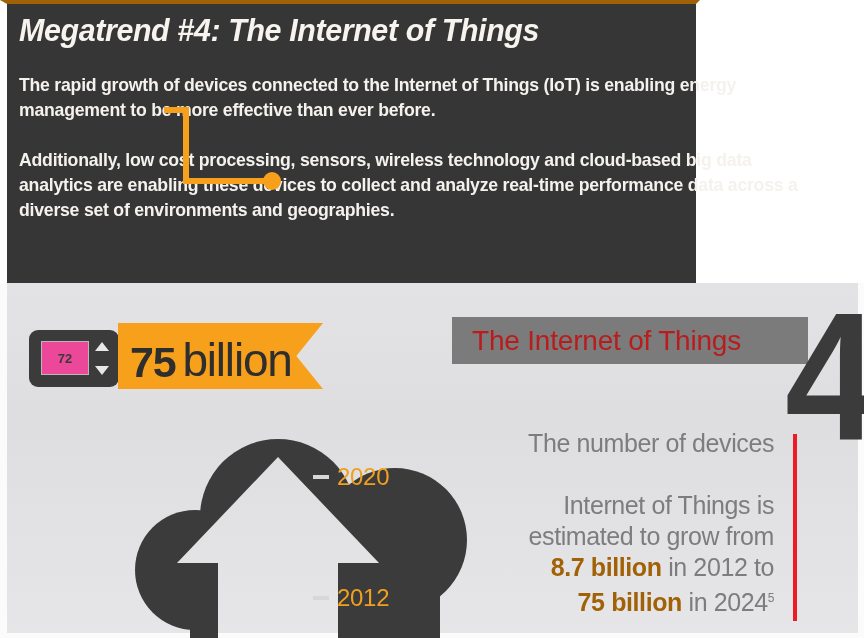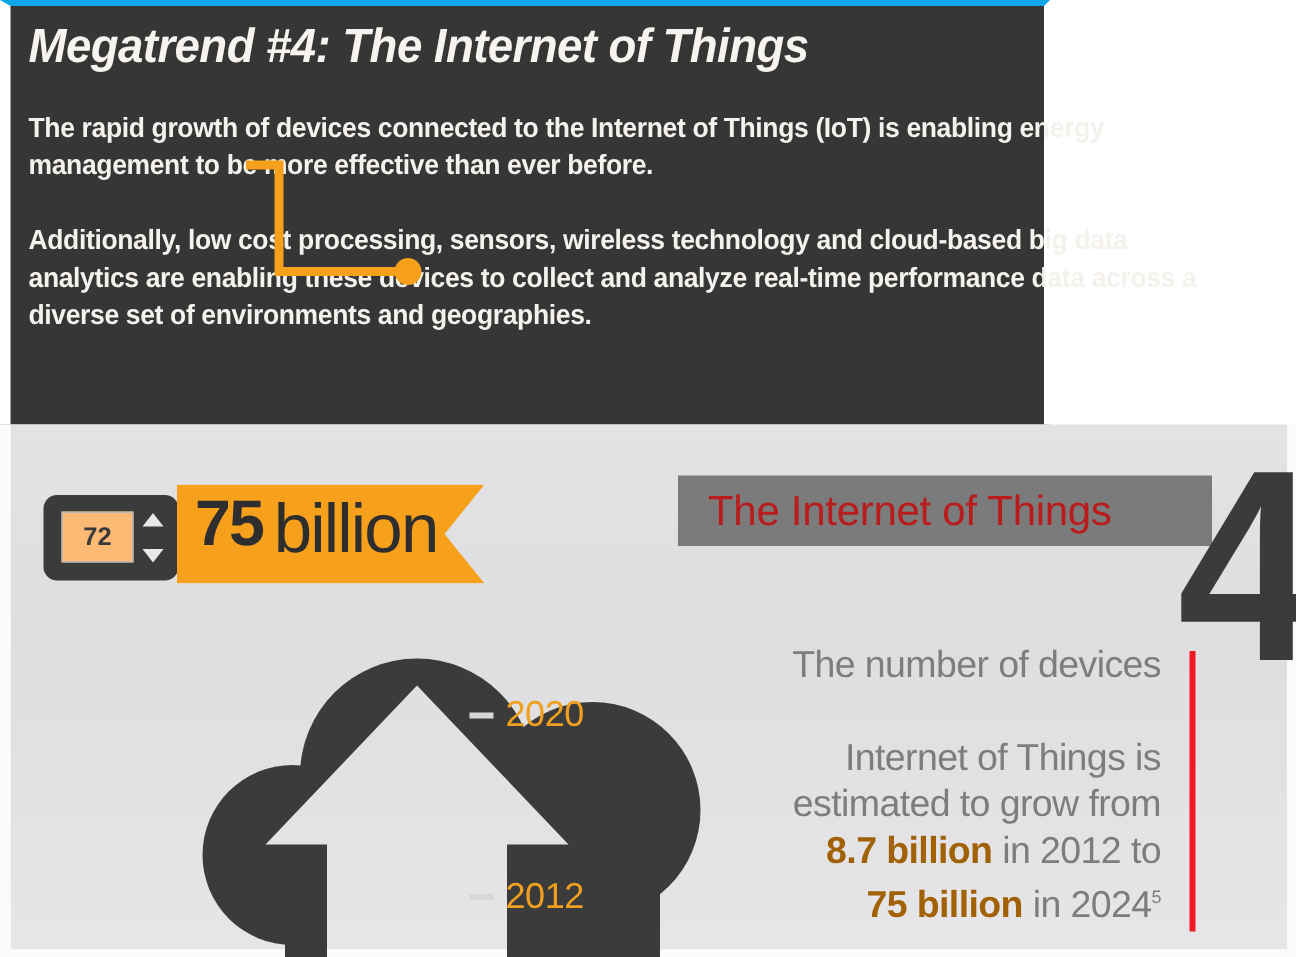--- a/index.html
+++ b/index.html
@@ -15,21 +15,21 @@
     overflow:hidden;
     background:#ffffff;
   }
 
   
   .header-panel{
     position:absolute;left:0;top:0;width:700px;height:283px;
     background:#363636;
     box-sizing:border-box;
     border-left:7px solid #ffffff;
-    border-top:4px solid #0ea5e9;
+    border-top:4px solid #a16207;
     border-right:4px solid #ffffff;
   }
   .header-title{
     position:absolute;left:12px;top:8px;
     color:#f7f4ef;
     font-family:"Liberation Sans", sans-serif;
     font-style:italic;
     font-weight:bold;
     font-size:32px;
     letter-spacing:-0.4px;
@@ -66,25 +66,25 @@
   
   .thermostat{
     position:absolute;left:29px;top:330px;
     width:90px;height:57px;
     background:#3b3b3b;
     border-radius:9px;
   }
   .thermo-screen{
     position:absolute;left:12px;top:11px;
     width:48px;height:34px;
-    background:#fdba74;
+    background:#ec4899;
     border:1px solid #b9b9b9;
     box-sizing:border-box;
     color:#3a3a3a;
-    font-size:17px;
+    font-size:13px;
     font-weight:bold;
     display:flex;align-items:center;justify-content:center;
   }
   .thermo-arrows{
     position:absolute;left:66px;top:12px;
     width:14px;height:33px;
     display:flex;flex-direction:column;
     align-items:center;justify-content:space-between;
   }
   .arrow-up{
@@ -103,21 +103,21 @@
   
   .ribbon{
     position:absolute;left:118px;top:323px;
     width:205px;height:66px;
     background:#f7a01b;
     clip-path:polygon(0 0,100% 0,87% 50%,100% 100%,0 100%);
   }
   .ribbon-text{
     position:absolute;left:130px;top:325px;
     height:62px;
-    display:flex;align-items:flex-start;
+    display:flex;align-items:flex-end;
     color:#2e2e2e;
     font-size:43px;
     letter-spacing:-1.2px;
     white-space:nowrap;
   }
   .ribbon-num{font-weight:bold;}
   .ribbon-unit{font-weight:normal;margin-left:7px;font-size:46px;}
 
   
   .connector{position:absolute;left:0;top:0;width:864px;height:355px;pointer-events:none;}

